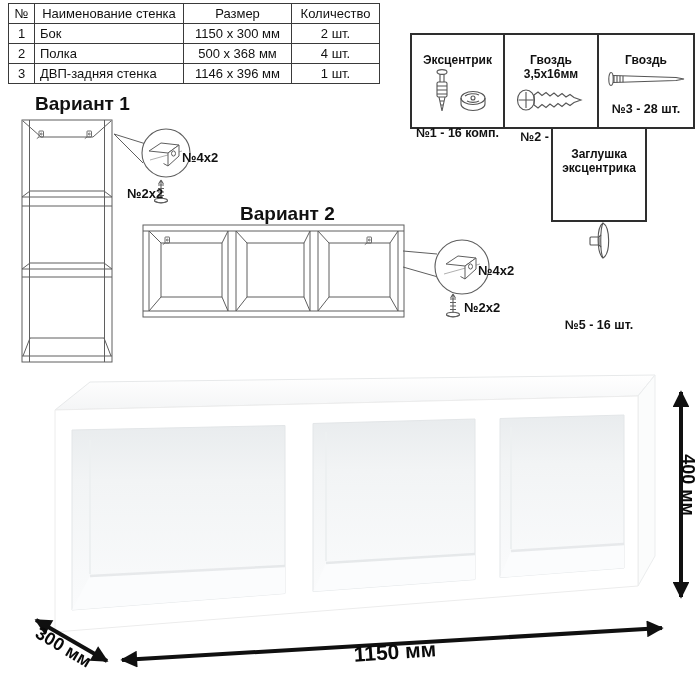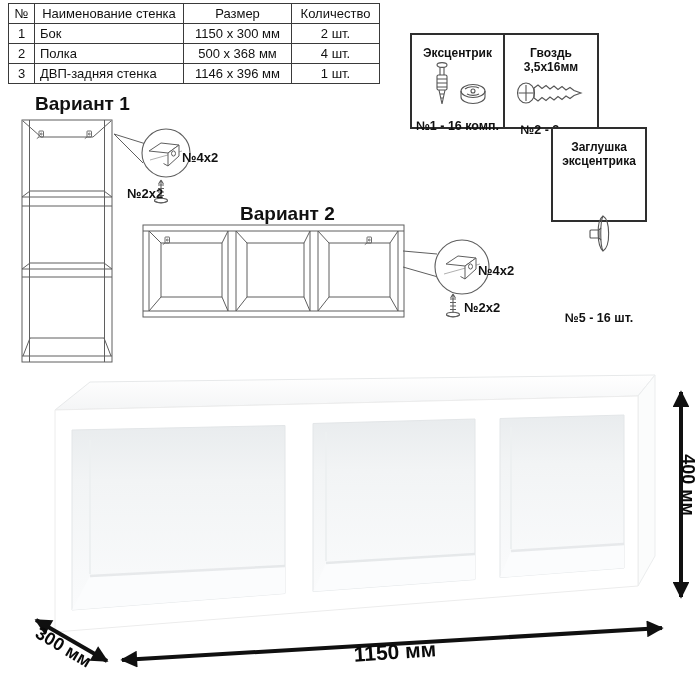--- a/index.html
+++ b/index.html
@@ -7,21 +7,21 @@
         font-family:"Liberation Sans",sans-serif;color:#111;}
   
   .parts-table{position:absolute;left:8px;top:3px;border-collapse:collapse;
                font-size:13px;line-height:1;background:#fff;z-index:3;}
   .parts-table td,.parts-table th{border:1.2px solid #3a3a3a;height:19px;padding:0 5px;
                font-weight:normal;white-space:nowrap;text-align:center;}
   .parts-table .c-name{text-align:left;}
   
   .lcell{position:absolute;border:2px solid #2e2e2e;background:#fff;box-sizing:border-box;
          display:flex;flex-direction:column;align-items:center;justify-content:space-between;
-         padding:12px 2px;z-index:3;}
+         padding:19px 2px;z-index:3;}
   .lcell .ltitle{font-weight:bold;font-size:12px;text-align:center;line-height:1.15;}
   .lcell .lcount{font-weight:bold;font-size:12.5px;text-align:center;margin-top:12px;}
   .licon{flex:1;display:flex;align-items:center;justify-content:center;}
   
   .vtitle{position:absolute;font-weight:bold;font-size:19px;z-index:3;white-space:nowrap;}
   svg.overlay{position:absolute;left:0;top:0;z-index:1;}
   .callout-label{font-weight:bold;font-size:13px;fill:#111;}
   .dim-label{font-weight:bold;fill:#0a0a0a;}
 </style>
 </head>
@@ -92,20 +92,33 @@
           <ellipse cx="15" cy="18" rx="8.5" ry="10"></ellipse>
           <path d="M15,10 v16 M7.5,18 h15"></path>
           <path d="M23,13 L27,10 L31,13.5 L35,10.5 L39,14 L43,11 L47,14.5 L51,11.5 L55,15 L59,12.5 L63,15.5 L70,18
                    L63,20.5 L59,23.5 L55,21 L51,24.5 L47,21.5 L43,25 L39,22 L35,25.5 L31,22.5 L27,26 L23,23 Z"></path>
         </g>
       </svg>
     </div>
     <div class="lcount">№2 - 2 шт.</div>
   </div>
 
+  <div class="lcell" style="left:597px;top:33px;width:98px;height:96px;">
+    <div class="ltitle">Гвоздь</div>
+    <div class="licon">
+      <svg width="84" height="22" viewBox="0 0 84 22">
+        <g stroke="#555" fill="none" stroke-width="1.1">
+          <ellipse cx="7" cy="11" rx="2.2" ry="6.5"></ellipse>
+          <path d="M9,7.5 L72,9.5 L80,11 L72,12.5 L9,14.5"></path>
+          <path d="M10,7.5 v7 M13,7.6 v6.8 M16,7.8 v6.5 M19,8 v6.2"></path>
+        </g>
+      </svg>
+    </div>
+    <div class="lcount">№3 - 28 шт.</div>
+  </div>
 
 
   <div class="lcell" style="left:551px;top:127px;width:96px;height:95px;gap:45px;">
     <div class="ltitle">Заглушка эксцентрика</div>
     <div class="licon">
       <svg width="44" height="40" viewBox="0 0 44 40">
         <g stroke="#555" fill="none" stroke-width="1.1">
           <path d="M26,2 C33,6 34,32 26,37 C20,32 19,7 26,2 Z"></path>
           <path d="M26,2 C23,8 23,31 26,37"></path>
           <rect x="13" y="16" width="9" height="8" rx="1"></rect>

